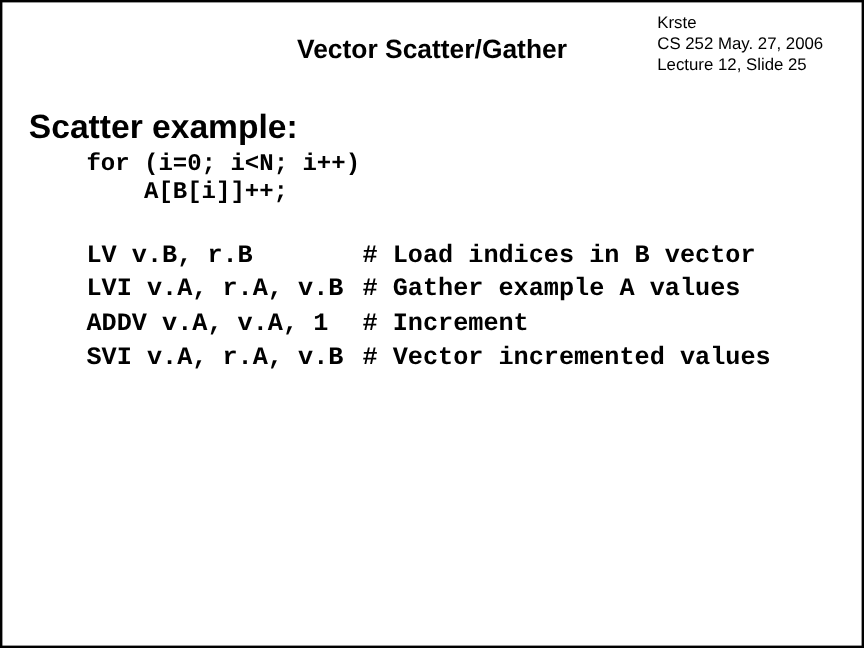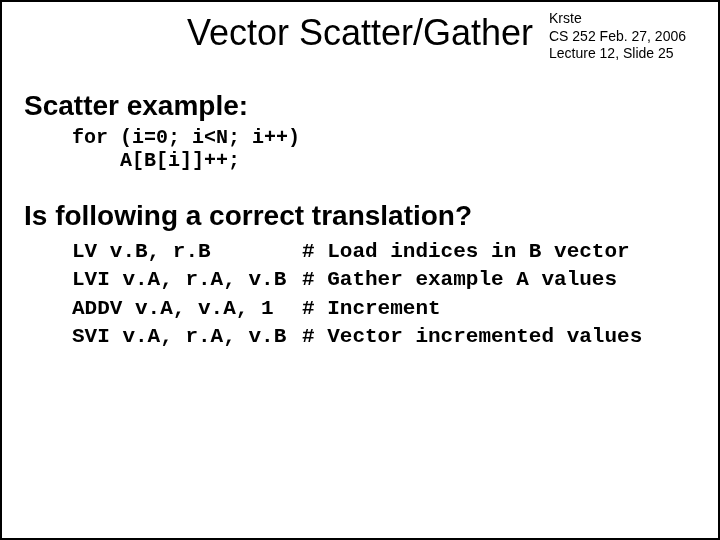--- a/index.html
+++ b/index.html
@@ -17,23 +17,23 @@
     position: absolute;
     top: 8px;
     right: 32px;
     text-align: left;
     font-size: 14px;
     line-height: 1.25;
     font-family: Arial, sans-serif;
   }
   .title {
     text-align: center;
-    font-size: 36px;
-    font-weight: normal;
-    margin-top: 10px;
+    font-size: 22px;
+    font-weight: bold;
+    margin-top: 26px;
     margin-bottom: 36px;
   }
   .content {
     padding: 0 22px;
   }
   .section-head {
     font-size: 28px;
     font-weight: bold;
     margin-bottom: 4px;
   }
@@ -59,35 +59,34 @@
     white-space: pre;
     line-height: 1.35;
   }
   .instr { display: inline-block; width: 230px; }
 </style>
 </head>
 <body>
 
 <div class="meta">
   <div>Krste</div>
-  <div>CS 252 Feb. 27, 2006</div>
+  <div>CS 252 May. 27, 2006</div>
   <div>Lecture 12, Slide 25</div>
 </div>
 
 <h1 class="title">Vector Scatter/Gather</h1>
 
 <div class="content">
 
   <div class="block1">
     <div class="section-head">Scatter example:</div>
     <div class="code-line indent1">for (i=0; i&lt;N; i++)</div>
     <div class="code-line indent2">A[B[i]]++;</div>
   </div>
 
-  <div class="question">Is following a correct translation?</div>
 
   <div class="asm-block">
     <div class="asm-row"><span class="instr">LV v.B, r.B</span><span># Load indices in B vector</span></div>
     <div class="asm-row"><span class="instr">LVI v.A, r.A, v.B</span><span># Gather example A values</span></div>
     <div class="asm-row"><span class="instr">ADDV v.A, v.A, 1</span><span># Increment</span></div>
     <div class="asm-row"><span class="instr">SVI v.A, r.A, v.B</span><span># Vector incremented values</span></div>
   </div>
 
 </div>
 

